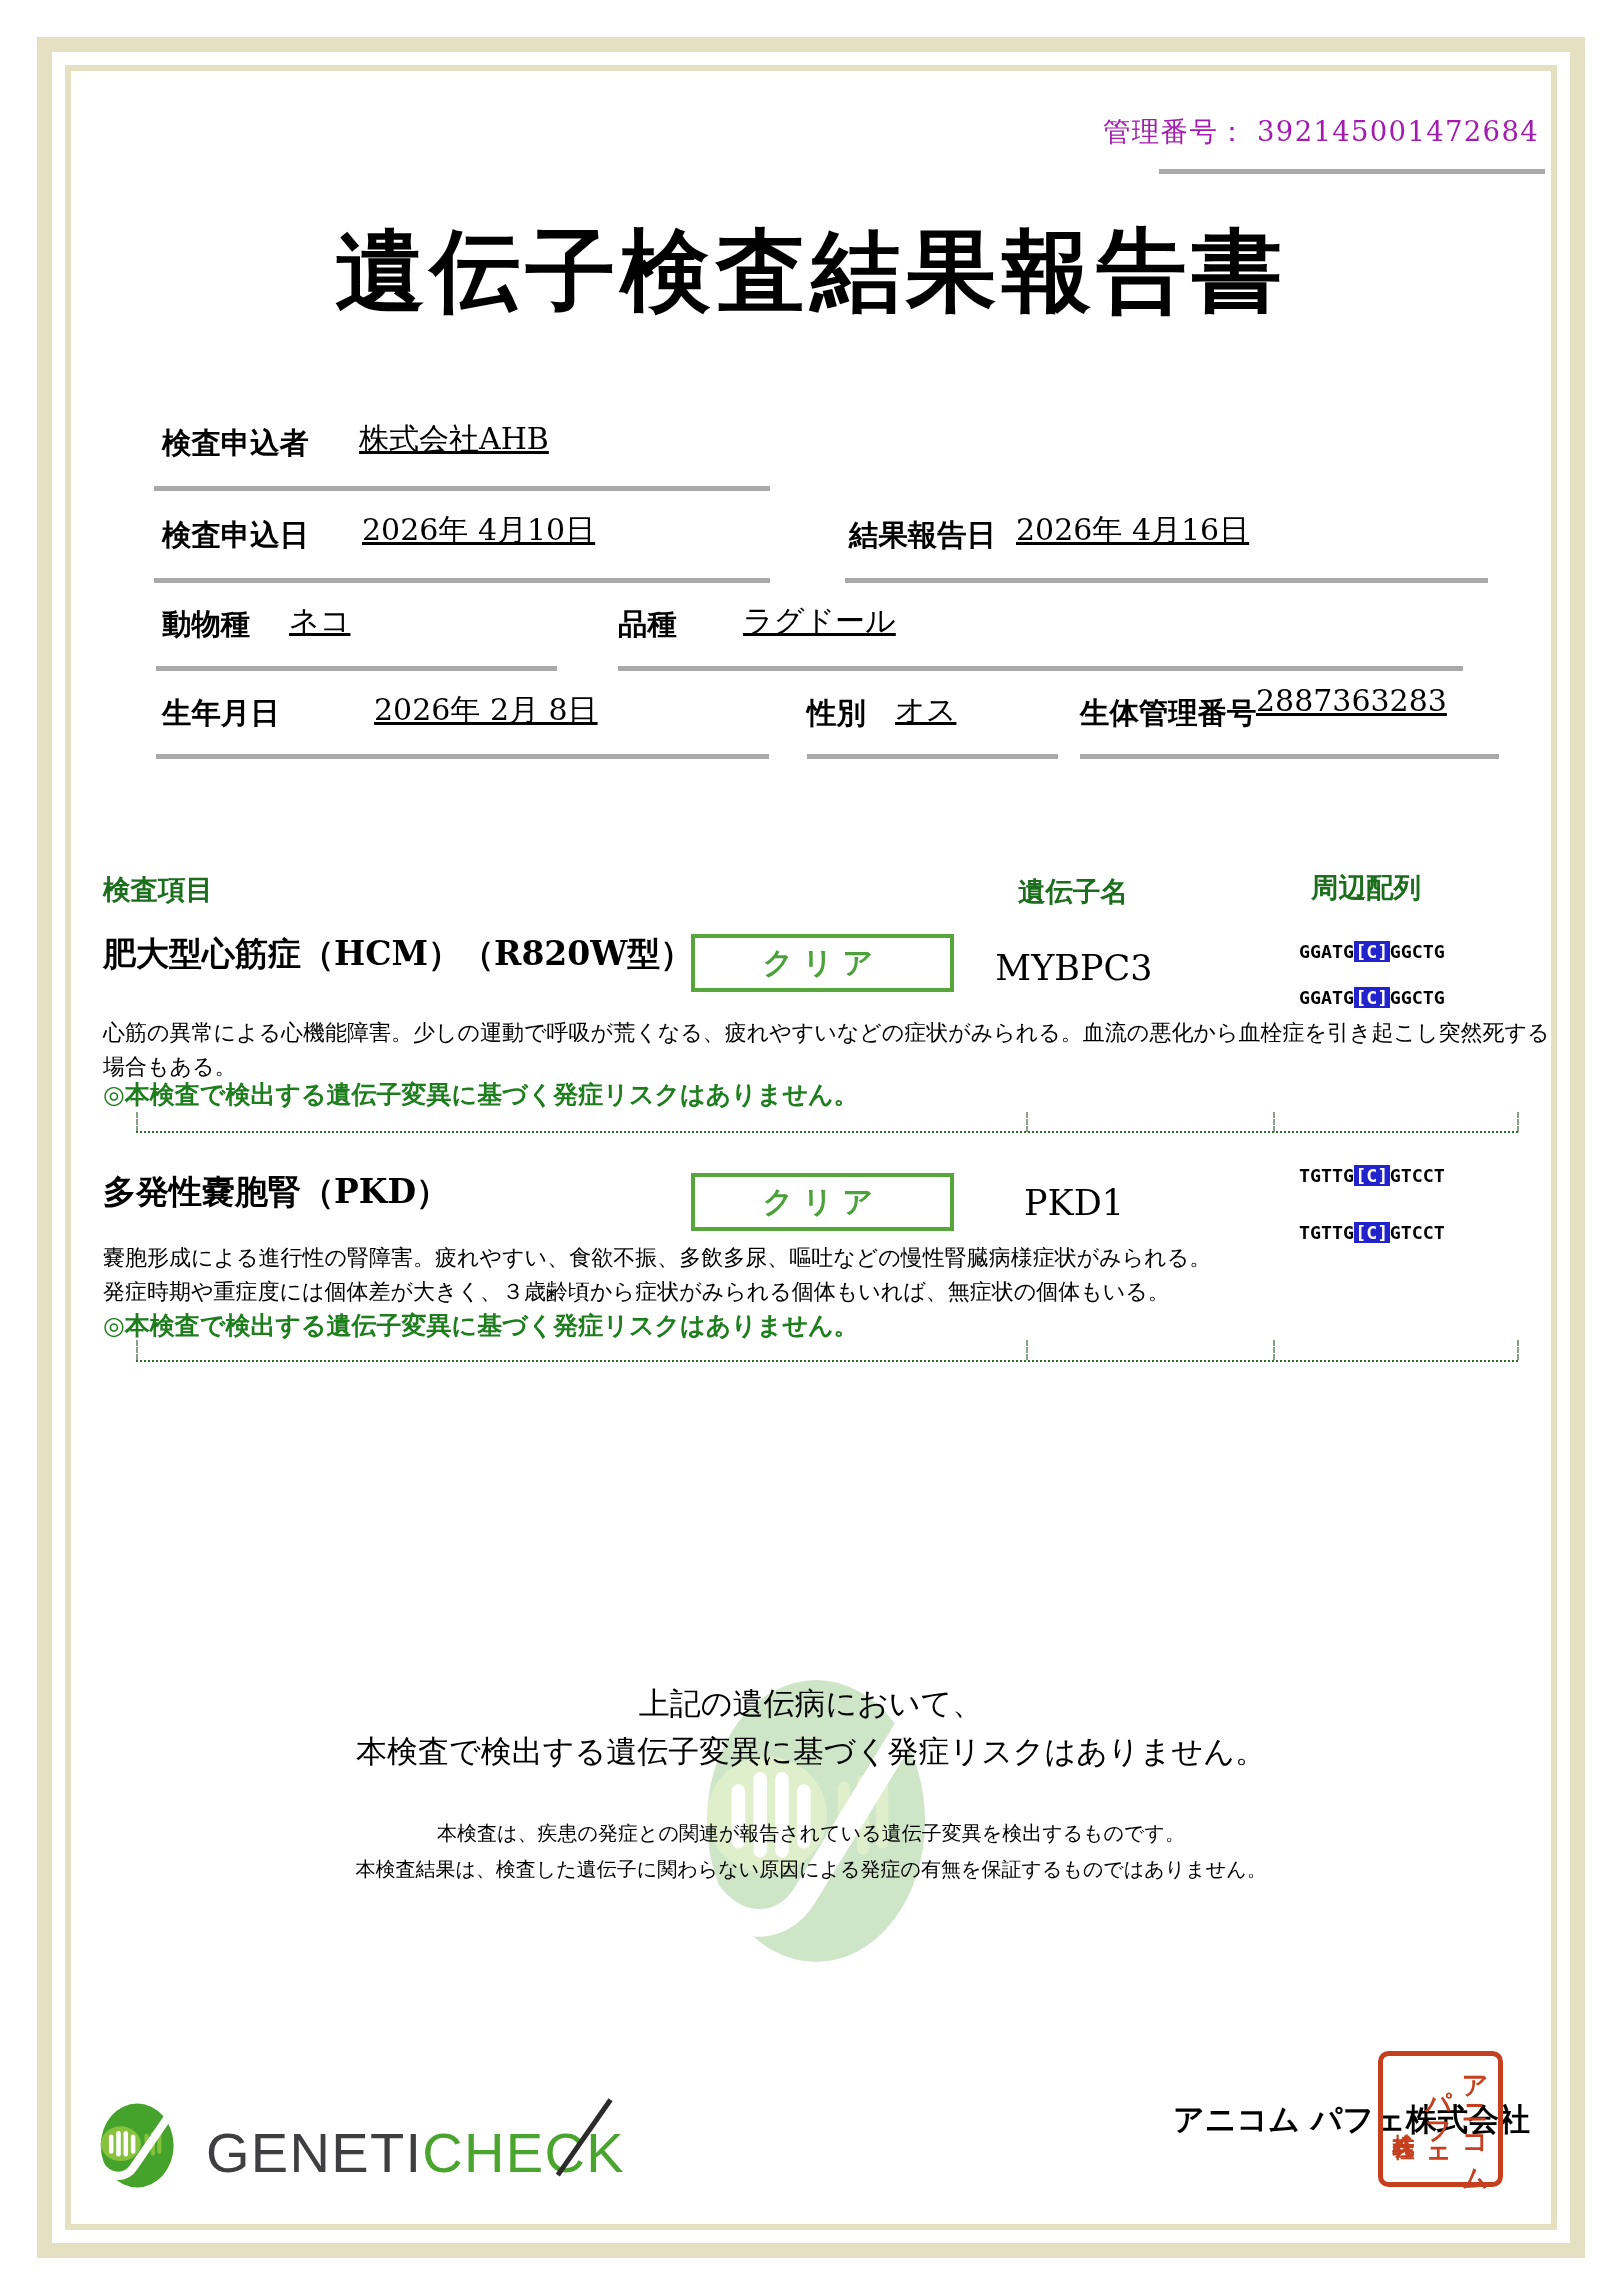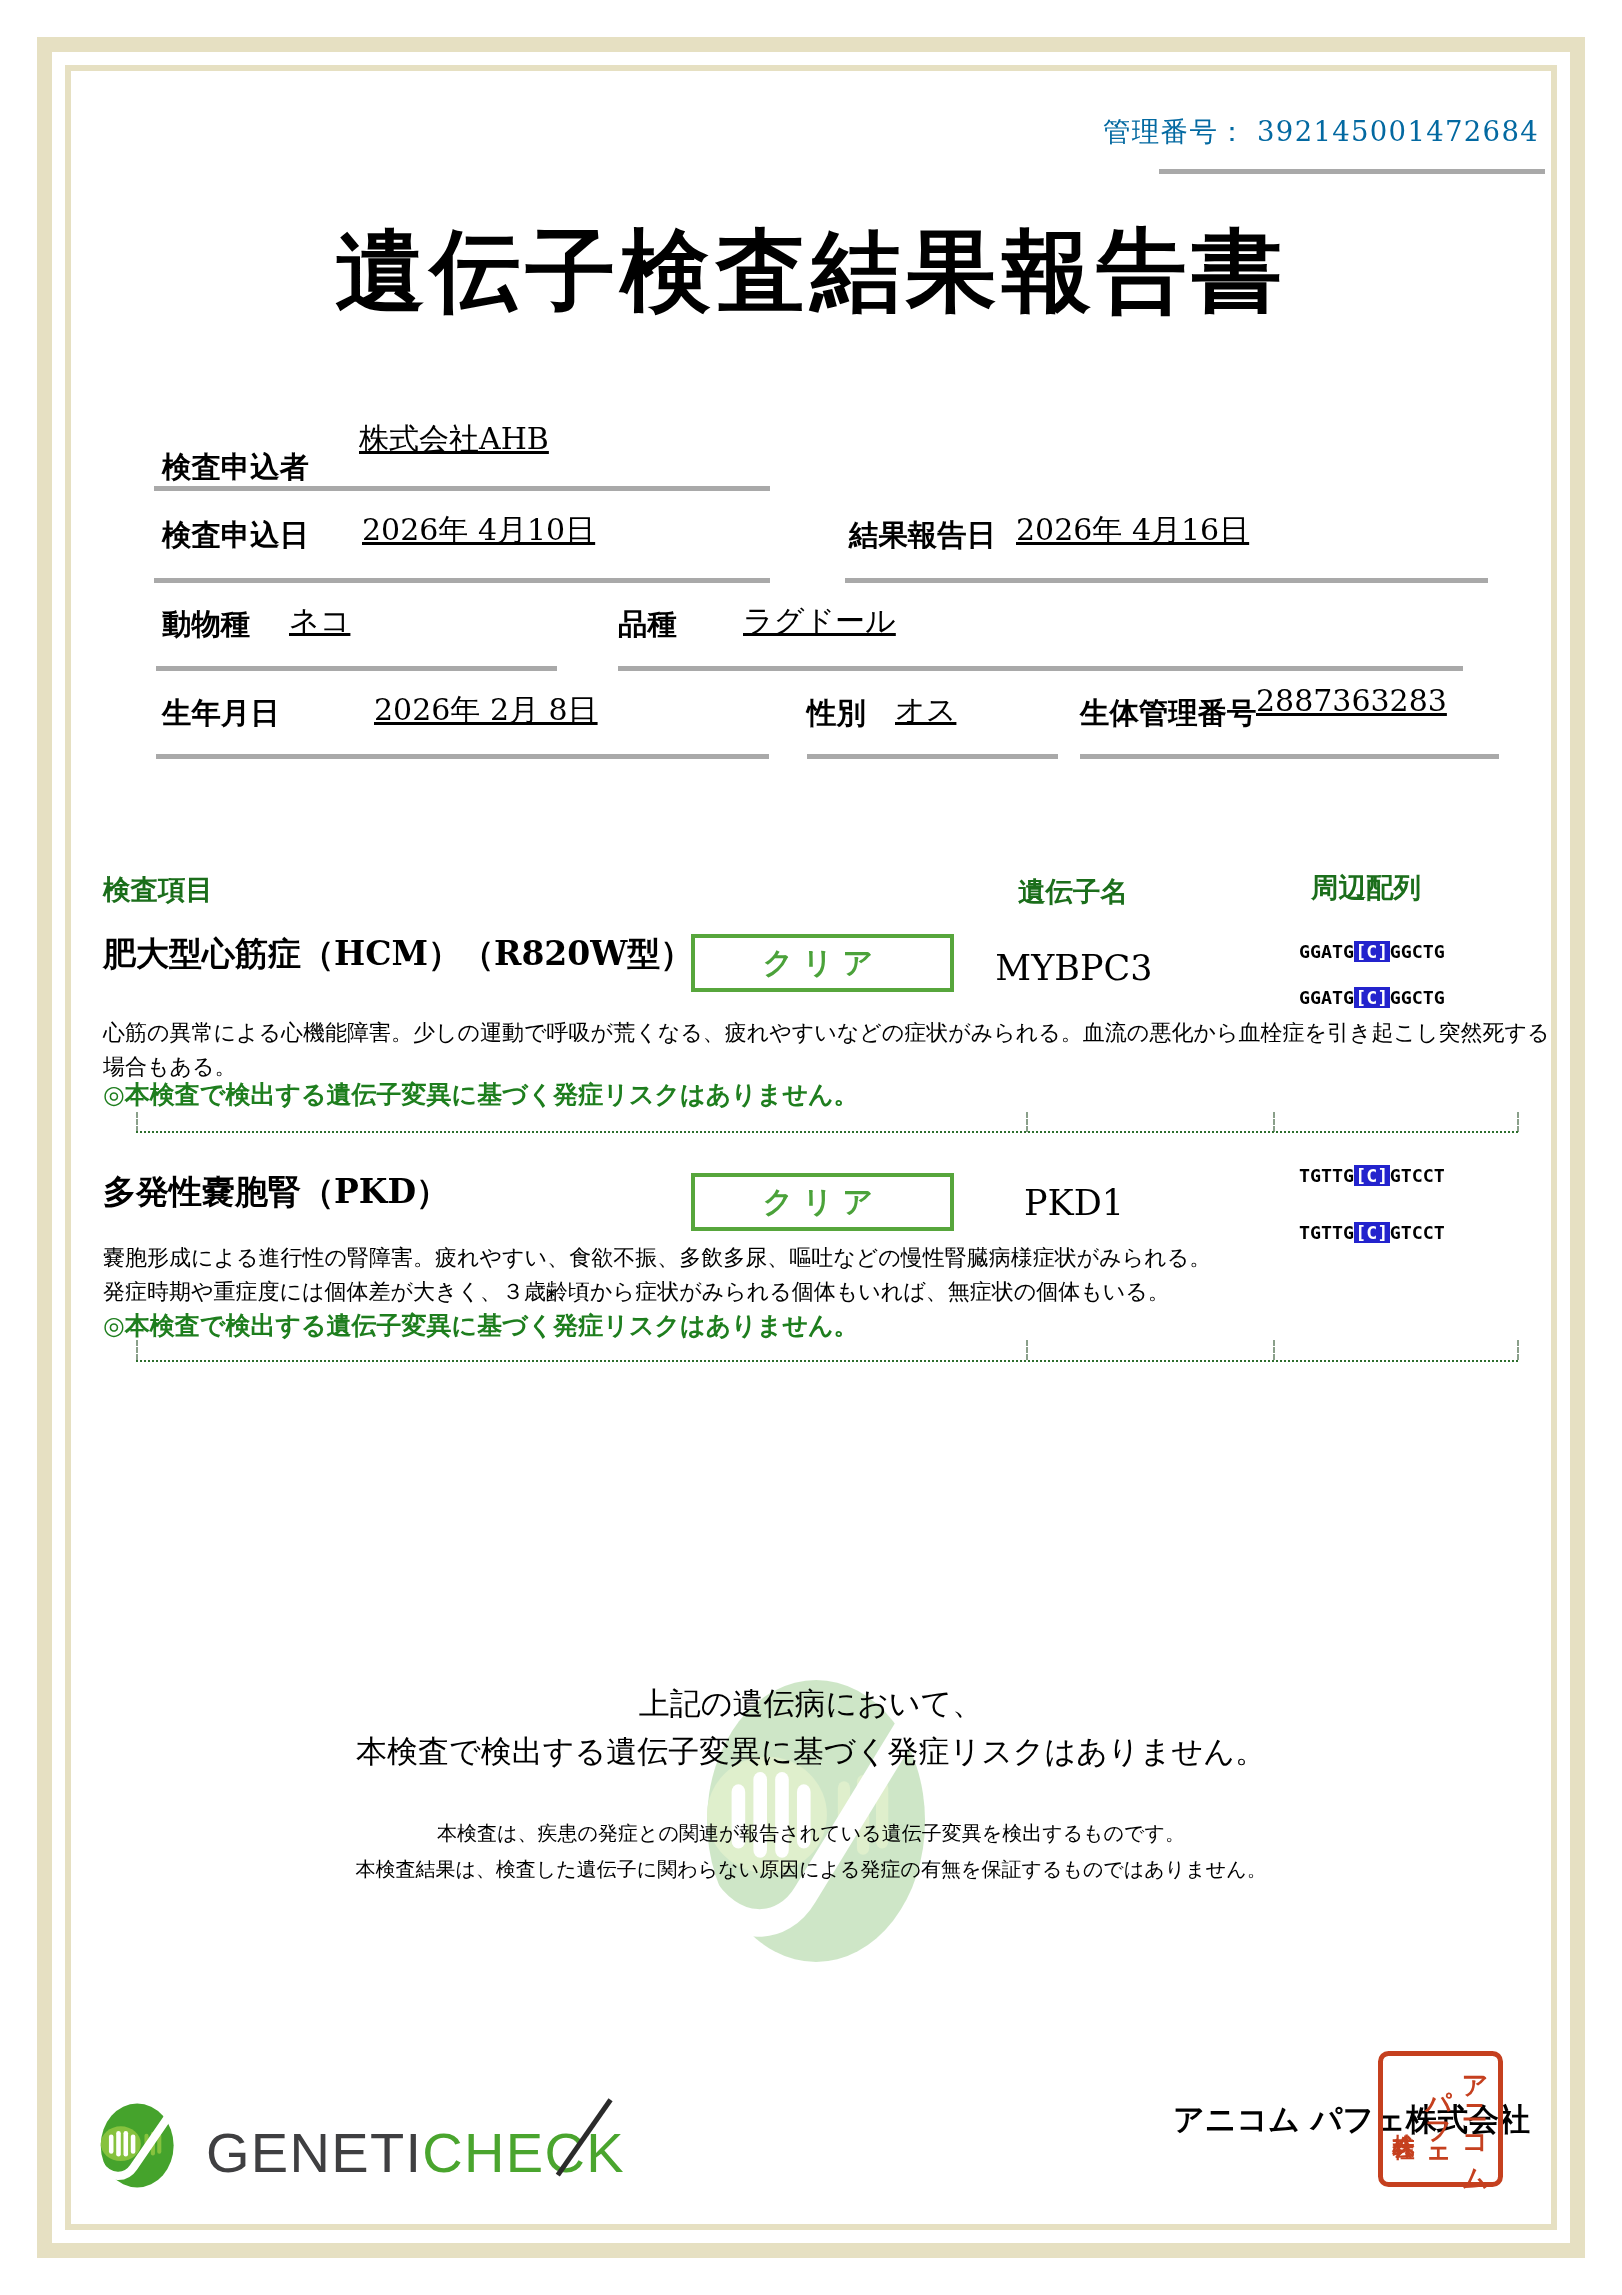--- a/index.html
+++ b/index.html
@@ -1,21 +1,21 @@
 <!DOCTYPE html>
 <html style="font-size:10.5px"><head>
 <meta charset="utf-8">
 <style>
   html,body{margin:0;padding:0;background:#fff;}
   #page{position:relative;width:1622px;height:2295px;background:#ffffff;overflow:hidden;
         font-family:"DejaVu Serif","Liberation Serif",serif;color:#000;}
   .abs{position:absolute;white-space:nowrap;}
   .frame-outer{position:absolute;left:37px;top:37px;right:37px;bottom:37px;border:15px solid #e6e0c2;}
   .frame-inner{position:absolute;left:65px;top:65px;right:65px;bottom:65px;border:6.5px solid #e6e0c2;}
-  .mgmt{font-size:27.5px;color:#0369a1;letter-spacing:1.3px;}
+  .mgmt{font-size:27.5px;color:#a21caf;letter-spacing:1.3px;}
   .ul{position:absolute;background:#a9a9a9;height:5.2px;}
   .title{left:0;right:0;text-align:center;font-size:90px;font-weight:bold;letter-spacing:5.2px;}
   .flabel{font-size:29.4px;font-weight:bold;}
   .fvalue{font-size:30px;text-decoration:underline;}
   .green-h{color:#1b6e1b;font-weight:bold;font-size:27.5px;}
   .item-name{font-size:33px;font-weight:bold;}
   .clear-box{position:absolute;width:255px;height:50px;border:4.6px solid #57a63c;
              display:flex;align-items:center;justify-content:center;font-weight:bold;}
   .clear-text{color:#4ba23a;font-size:30px;letter-spacing:9.2px;}
   .gene{position:absolute;width:170px;text-align:center;font-size:35px;white-space:nowrap;}
@@ -53,21 +53,21 @@
   <div class="frame-inner"></div>
 
   <div class="abs mgmt" style="top:114px;right:83px;text-align:right;">
     <span>管理番号：</span>
     <span>392145001472684</span>
   </div>
   <div class="ul" style="left:1159px;top:169px;width:386px;height:4.6px;"></div>
 
   <div class="abs title" style="top:211px;">遺伝子検査結果報告書</div>
 
-  <div class="abs flabel" style="left:162px;top:424px;margin-top:24px;">検査申込者</div>
+  <div class="abs flabel" style="left:162px;top:424px;">検査申込者</div>
   <div class="abs fvalue" style="left:359px;top:419px;">株式会社AHB</div>
   <div class="ul" style="left:154px;top:486px;width:616px;"></div>
 
   <div class="abs flabel" style="left:162px;top:516px;">検査申込日</div>
   <div class="abs fvalue" style="left:362px;top:510px;">2026年 4月10日</div>
   <div class="ul" style="left:154px;top:578px;width:616px;"></div>
   <div class="abs flabel" style="left:849px;top:516px;">結果報告日</div>
   <div class="abs fvalue" style="left:1016px;top:510px;">2026年 4月16日</div>
   <div class="ul" style="left:845px;top:578px;width:643px;"></div>
 

